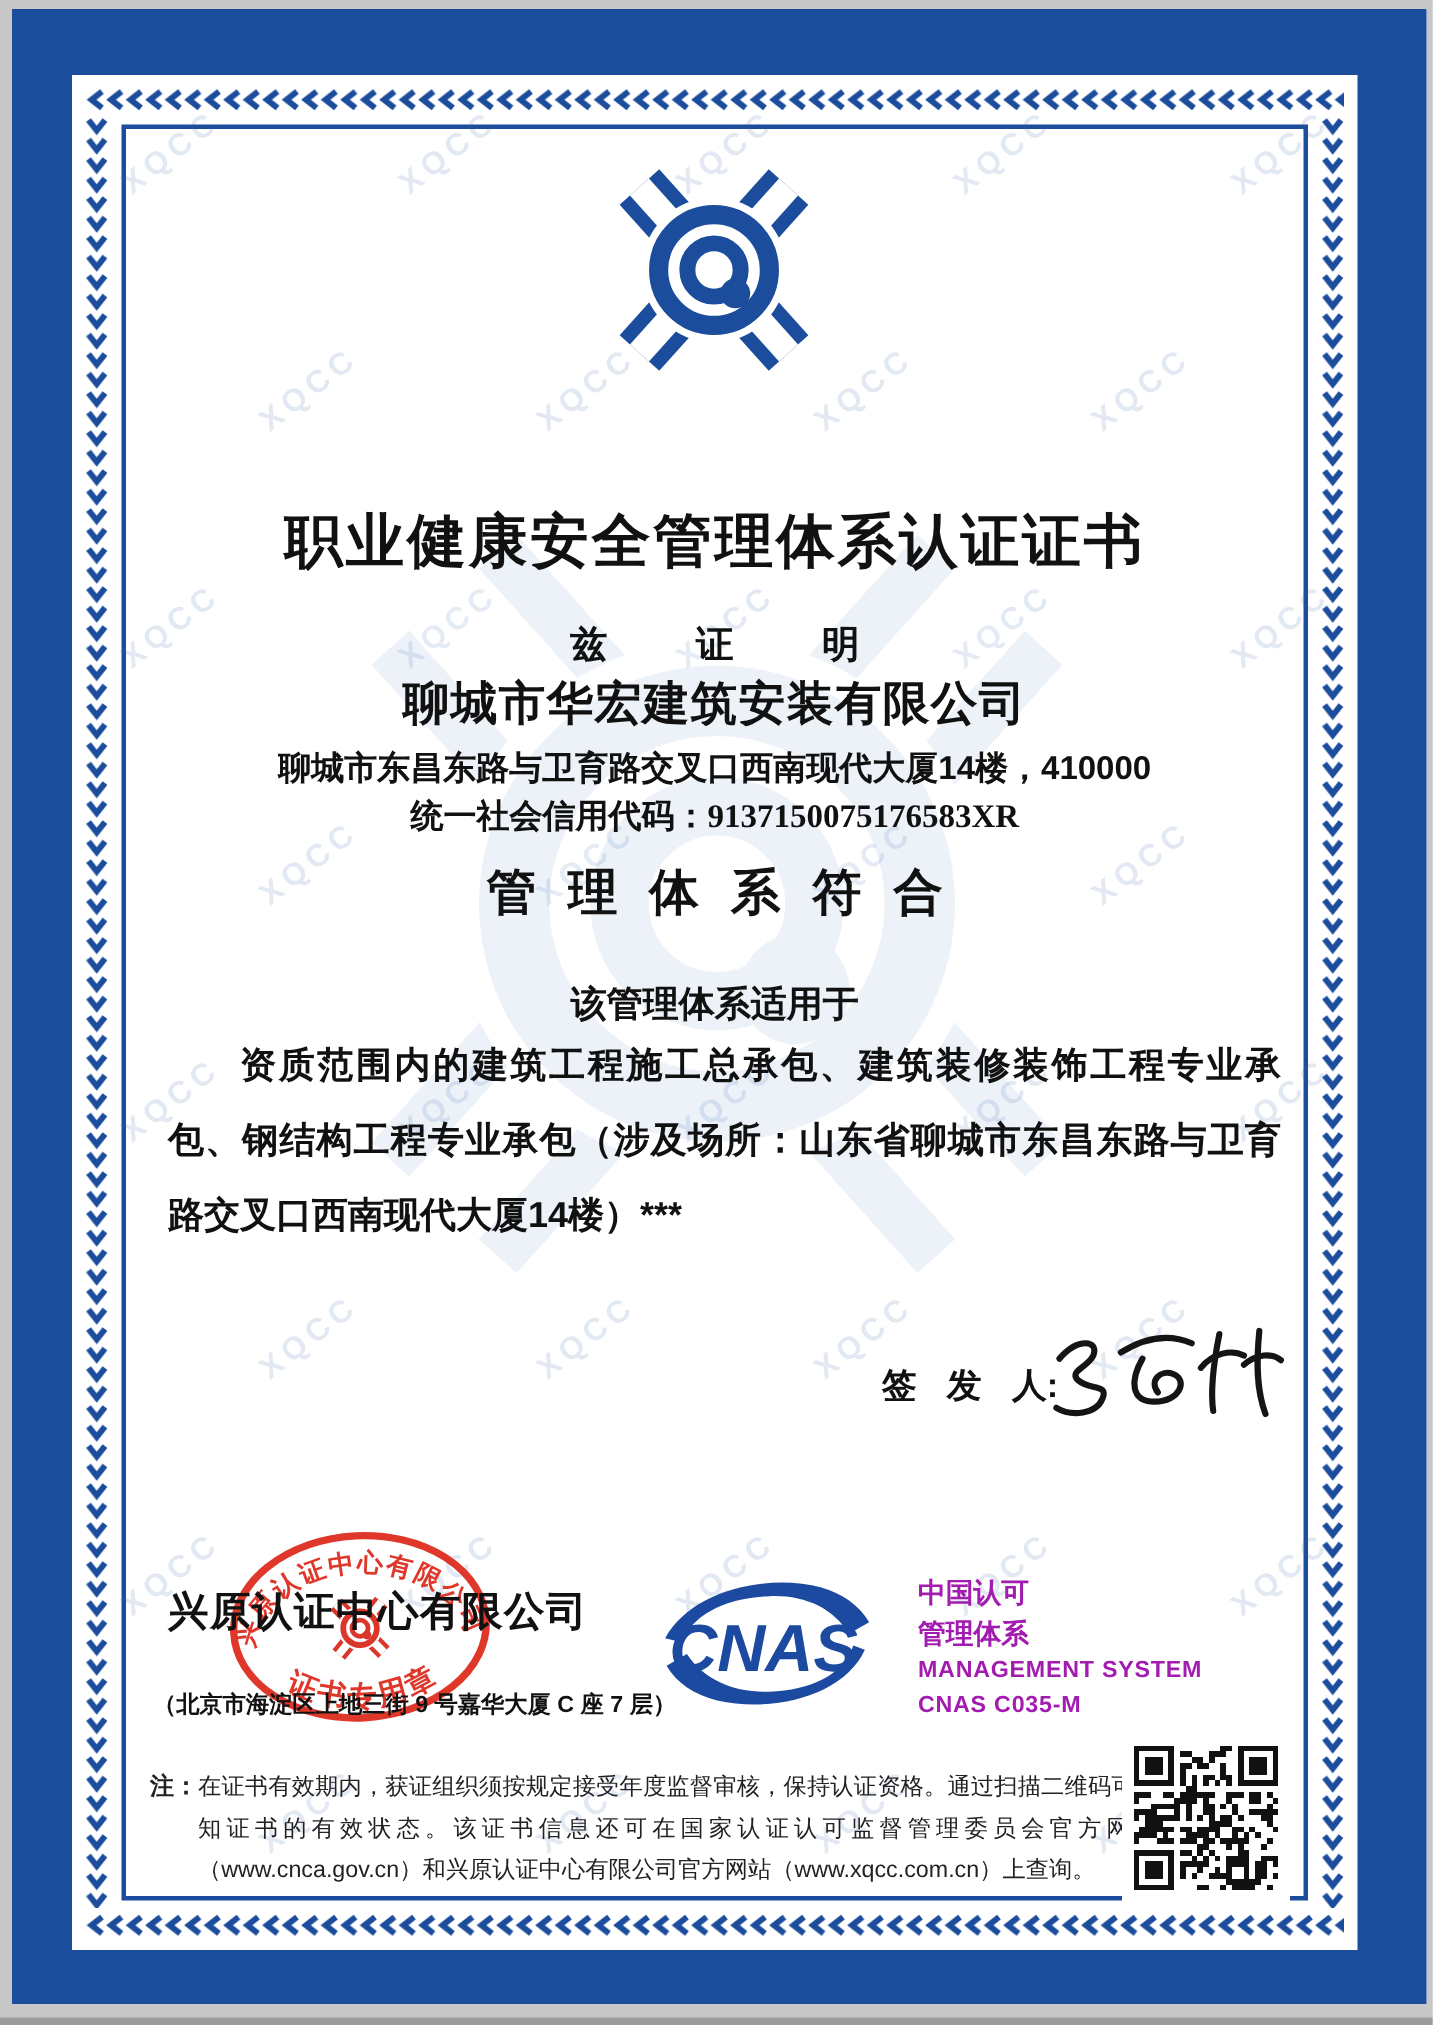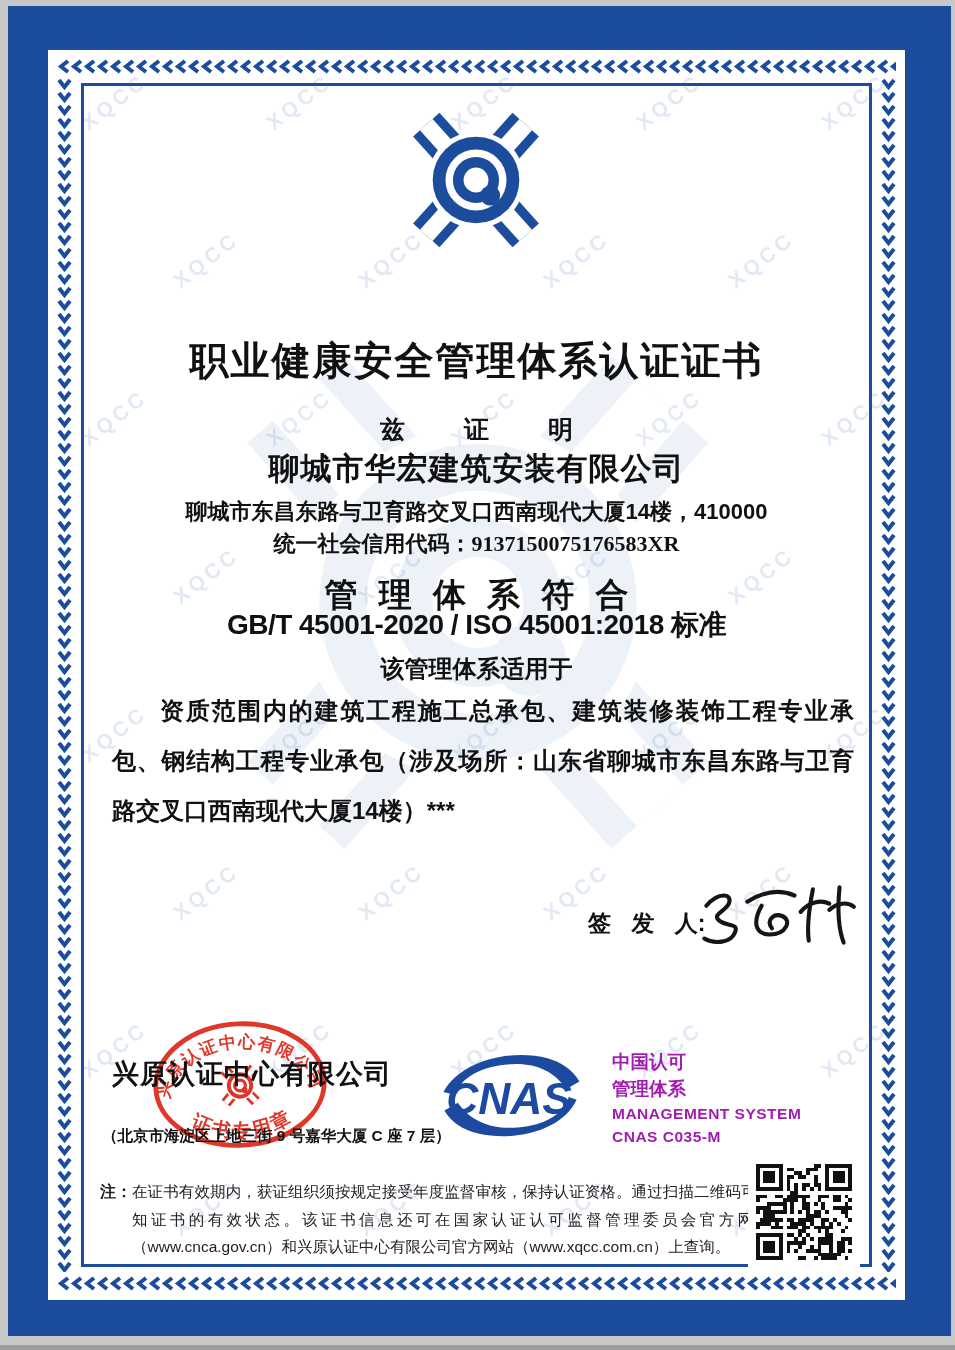--- a/index.html
+++ b/index.html
@@ -140,21 +140,20 @@
   <svg class="abs logo">
       <use href="#xqccLogo" width="100%" height="100%"></use>
     </svg>
 
   <div class="abs ctr title">职业健康安全管理体系认证证书</div>
   <div class="abs ctr certify">兹 证 明</div>
   <div class="abs ctr company">聊城市华宏建筑安装有限公司</div>
   <div class="abs ctr addr">聊城市东昌东路与卫育路交叉口西南现代大厦14楼，410000</div>
   <div class="abs ctr credit">统一社会信用代码：9137150075176583XR</div>
   <div class="abs ctr conform">管 理 体 系 符 合</div>
-  <div class="abs ctr standard">GB/T 45001-2020 / ISO 45001:2018 标准</div>
   <div class="abs ctr scopehead">该管理体系适用于</div>
   <div class="abs scope">资质范围内的建筑工程施工总承包、建筑装修装饰工程专业承包、钢结构工程专业承包（涉及场所：山东省聊城市东昌东路与卫育路交叉口西南现代大厦14楼）***</div>
 
 
   <div class="abs signer">签 发 人:</div>
   <svg class="abs sig" viewBox="0 0 160 80">
     <g fill="none" stroke="#151515" stroke-width="4" stroke-linecap="round" stroke-linejoin="round">
       <path d="M12,30 C24,16 38,18 34,28 C30,36 18,38 24,44 C32,51 44,46 40,56 C36,66 20,68 10,62"></path>
       <path d="M52,26 C68,16 84,14 98,20"></path>
       <path d="M66,30 C58,44 58,58 74,58 C90,58 96,44 86,40 C78,37 70,44 76,52"></path>

